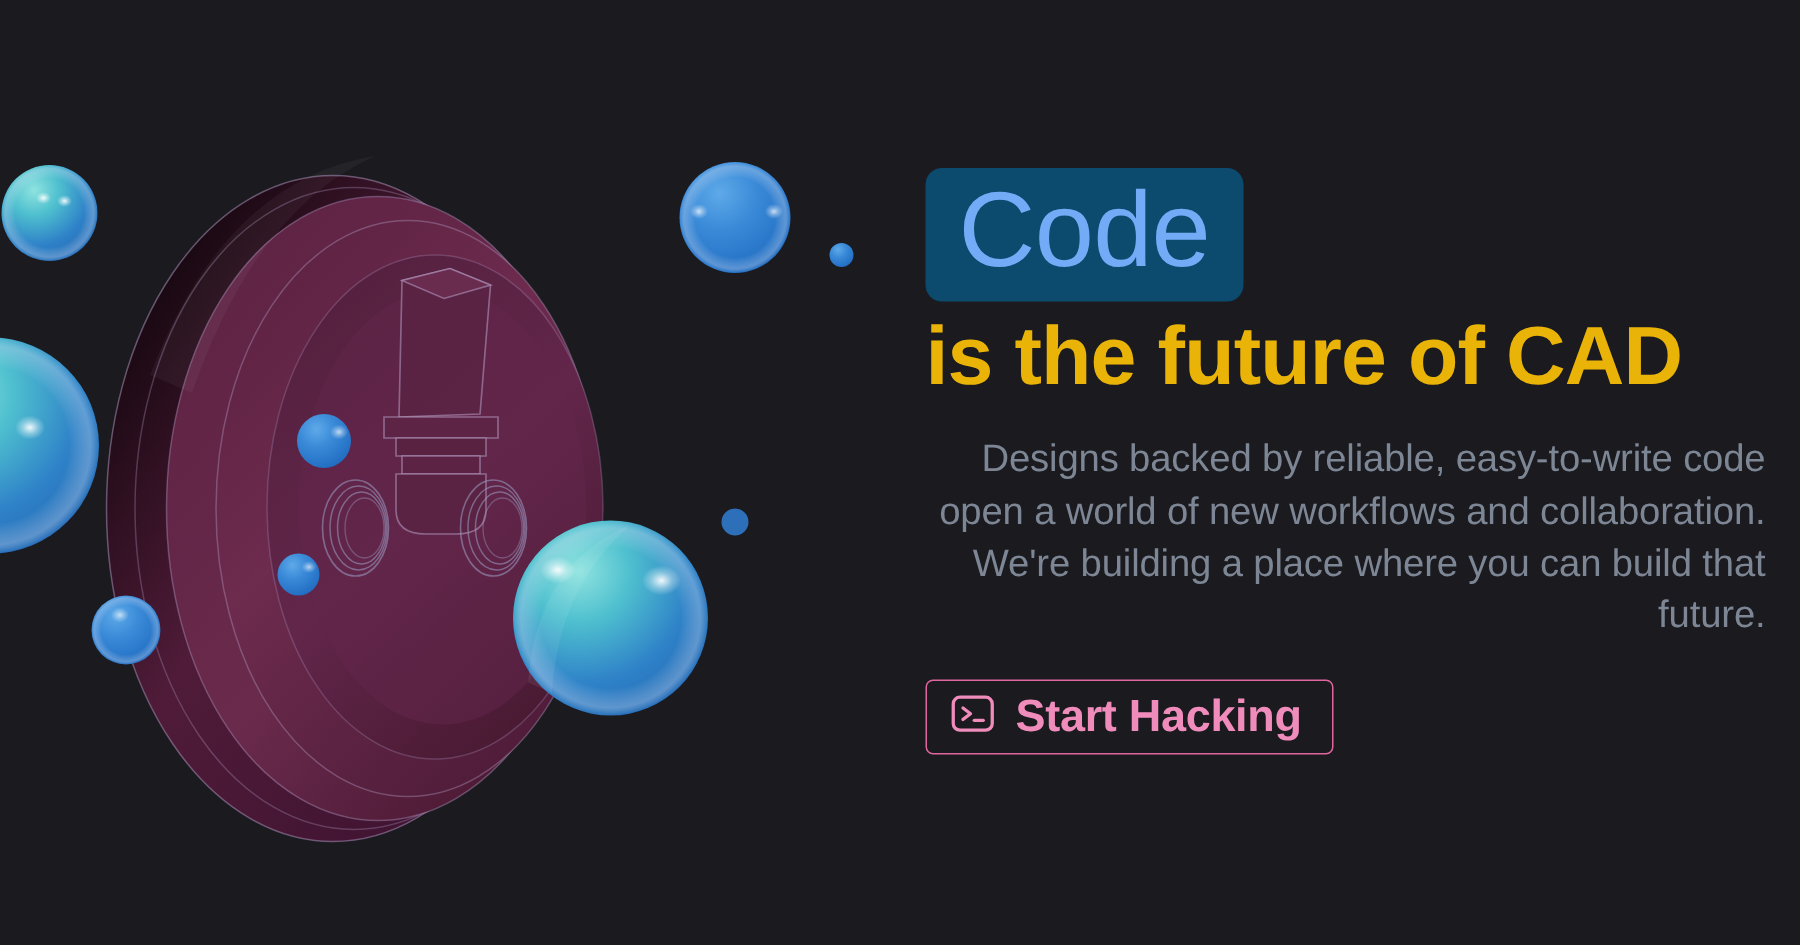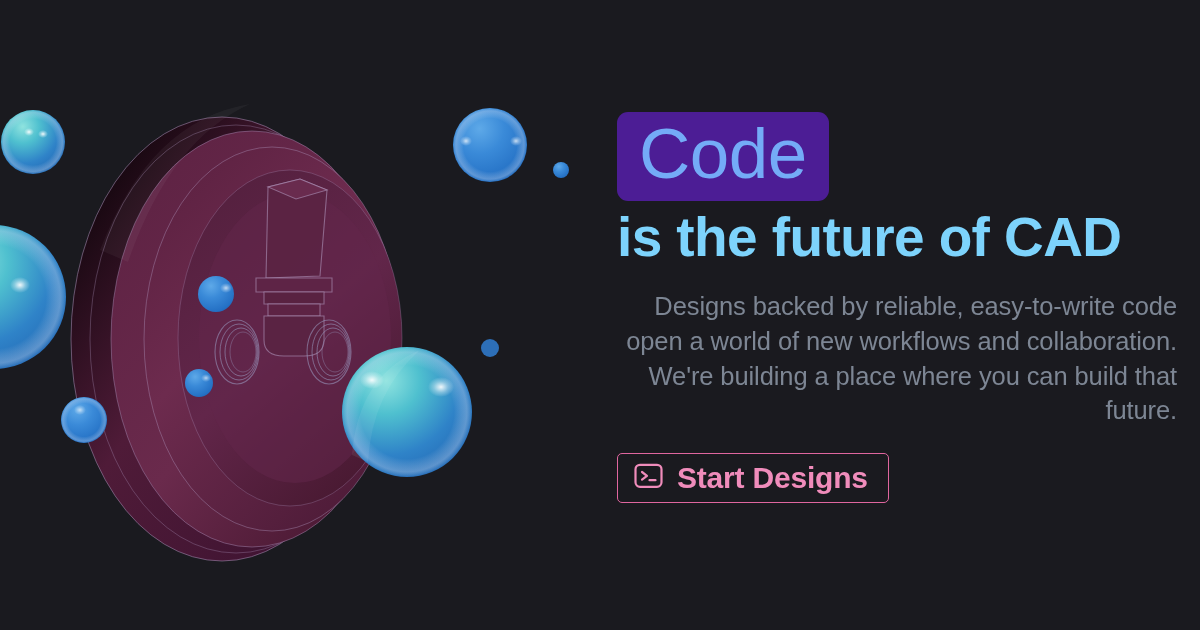--- a/index.html
+++ b/index.html
@@ -30,33 +30,33 @@
   
   #content {
     position: absolute;
     left: 617px;
     top: 112px;
     width: 560px;
   }
 
   .badge {
     display: inline-block;
-    background: #4c1d95;
+    background: #0c4a6e;
     color: #74abf7;
     border-radius: 11px;
     padding: 4px 22px 10px 22px;
     font-size: 71px;
     line-height: 1.06;
     font-weight: 400;
     letter-spacing: -0.5px;
   }
 
   .headline {
     margin: 9px 0 0 0;
-    color: #7dd3fc;
+    color: #eab308;
     font-size: 55px;
     line-height: 1.0;
     font-weight: 700;
     letter-spacing: -0.6px;
     font-stretch: condensed;
     white-space: nowrap;
   }
 
   .body-copy {
     margin: 24px 0 0 0;
@@ -261,17 +261,17 @@
     <p class="body-copy">Designs backed by reliable, easy-to-write code open a world of new workflows and collaboration. We're building a place where you can build that future.</p>
 
     <button class="cta" type="button">
       <span class="cta-icon">
         <svg width="29" height="26" viewBox="0 0 29 26" xmlns="http://www.w3.org/2000/svg" fill="none" stroke="#f08cbb" stroke-width="2.2" stroke-linecap="round" stroke-linejoin="round">
           <rect x="1.5" y="1.8" width="26" height="22" rx="4.5"></rect>
           <polyline points="8,9 13,12.8 8,16.6"></polyline>
           <line x1="15.5" y1="17.2" x2="21.5" y2="17.2"></line>
         </svg>
       </span>
-      <span class="cta-label">Start Designs</span>
+      <span class="cta-label">Start Hacking</span>
     </button>
 
   </div>
 </div>
 
 </body></html>

